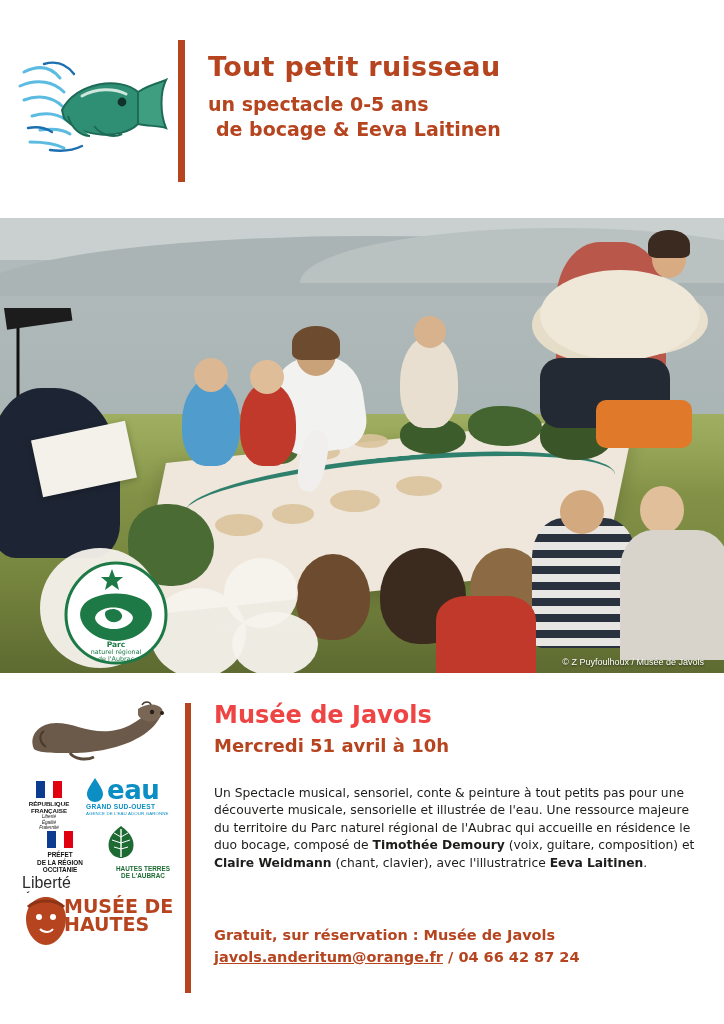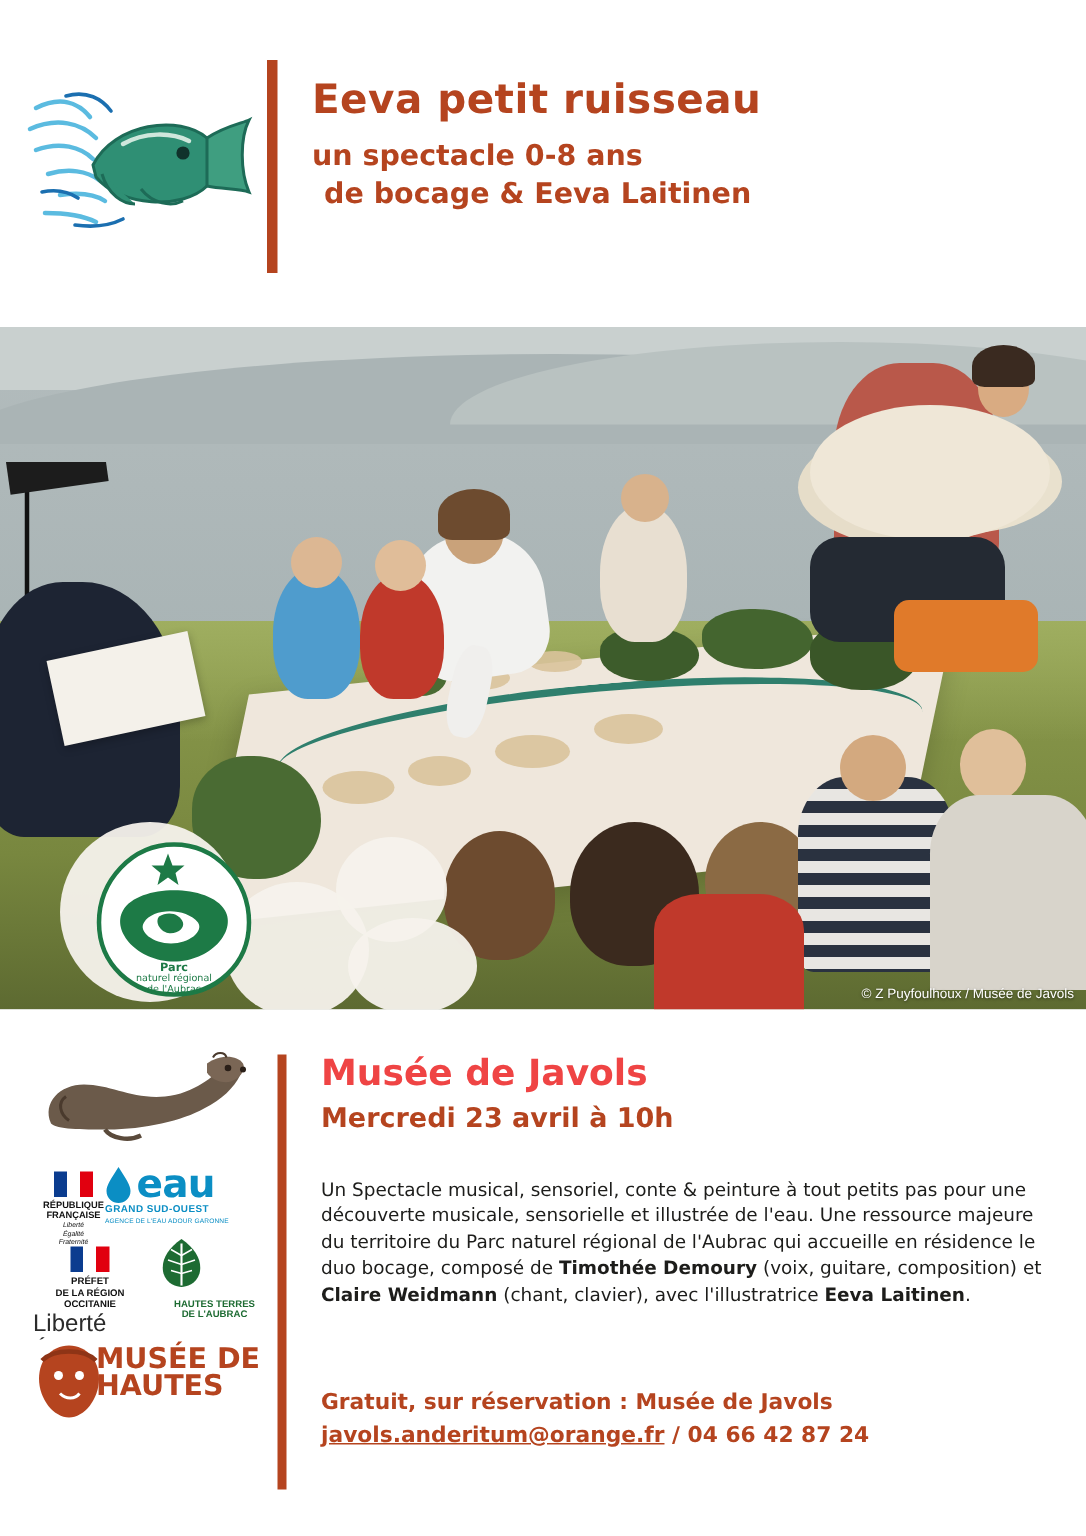--- a/index.html
+++ b/index.html
@@ -152,21 +152,21 @@
     box-shadow: -14px 10px 0 -6px #e6ddc9, 18px 6px 0 -10px #e9e1ce;
   }
   .ph-lamp {
     position: absolute;
     background: #f5f2ec;
     border-radius: 50%;
     opacity: .95;
   }
   .ph-credit {
     position: absolute;
-    right: 8px;
+    right: 20px;
     bottom: 6px;
     font-size: 9px;
     color: #ffffff;
     text-shadow: 0 1px 2px rgba(0,0,0,.6);
     font-family: "Liberation Sans", sans-serif;
   }
   .pnr-logo {
     position: absolute;
     left: 62px; bottom: 8px;
     width: 108px; height: 104px;
@@ -250,21 +250,21 @@
     margin: 0 auto 2px auto;
   }
   .logo-rf .txt {
     font-size: 6.2px; font-weight: bold; text-align: center; line-height: 1.15; color: #111;
     font-family: "Liberation Sans", sans-serif;
   }
   .logo-rf .motto {
     font-size: 4.6px; text-align: center; line-height: 1.2; color: #111; font-style: italic;
   }
   .logo-eau {
-    left: 70px; top: 104px; width: 96px; height: 42px;
+    left: 86px; top: 104px; width: 96px; height: 42px;
   }
   .logo-eau .eau-word {
     font-family: "DejaVu Sans", sans-serif;
     font-weight: bold;
     font-size: 26px;
     color: #0b8ec4;
     line-height: 1;
     letter-spacing: -0.5px;
   }
   .logo-eau .eau-sub {
@@ -331,23 +331,23 @@
       <path d="M72 58 C86 50, 104 50, 116 56" stroke="#cfe7dc" stroke-width="3" fill="none" stroke-linecap="round"></path>
       <circle cx="112" cy="64" r="4.4" fill="#10322b"></circle>
       <path d="M84 88 C92 98, 104 100, 112 96" stroke="#1d6b57" stroke-width="2" fill="none"></path>
       <path d="M58 78 C62 92, 72 98, 80 98" fill="#2f8f74" stroke="#1d6b57" stroke-width="2"></path>
     </svg>
   </div>
 
   <div class="header-rule"></div>
 
   <div class="title-block">
-    <h1 class="main-title">Eeva petit ruisseau</h1>
+    <h1 class="main-title">Tout petit ruisseau</h1>
     <div class="sub-title">
-      <span>un spectacle 0-8 ans</span>
+      <span>un spectacle 0-5 ans</span>
       <span class="l2">de bocage &amp; Eeva Laitinen</span>
     </div>
   </div>
 </div>
 
 <div class="photo">
   <div class="ph-wall"></div>
   <div class="ph-wall-top"></div>
   <div class="ph-wave"></div>
   <div class="ph-wave2"></div>
@@ -440,21 +440,21 @@
       <circle cx="136" cy="22" r="2" fill="#2a1f18"></circle>
       <path d="M116 14 C118 10, 124 10, 125 14" stroke="#4a3a2d" stroke-width="1.4" fill="none"></path>
       <path d="M20 56 C14 52, 12 44, 18 40" stroke="#4a3a2d" stroke-width="2" fill="none"></path>
       <path d="M44 62 C48 68, 60 70, 68 66" stroke="#5a4a3b" stroke-width="3" fill="none"></path>
     </svg>
   </div>
 
   <div class="bottom-rule"></div>
 
   <h2 class="venue">Musée de Javols</h2>
-  <h3 class="datetime">Mercredi 23 avril à 10h</h3>
+  <h3 class="datetime">Mercredi 51 avril à 10h</h3>
 
   <div class="body-text">
     <p>
       <span>Un Spectacle musical, sensoriel, conte &amp; peinture à tout petits pas pour une découverte musicale, sensorielle et illustrée de l'eau. Une ressource majeure du territoire du Parc naturel régional de l'Aubrac qui accueille en résidence le duo bocage, composé de </span><b>Timothée Demoury</b><span> (voix, guitare, composition) et </span><b>Claire Weidmann</b><span> (chant, clavier), avec l'illustratrice </span><b>Eeva Laitinen</b><span>.</span>
     </p>
   </div>
 
   <div class="booking">
     <div>Gratuit, sur réservation : Musée de Javols</div>
     <div>

